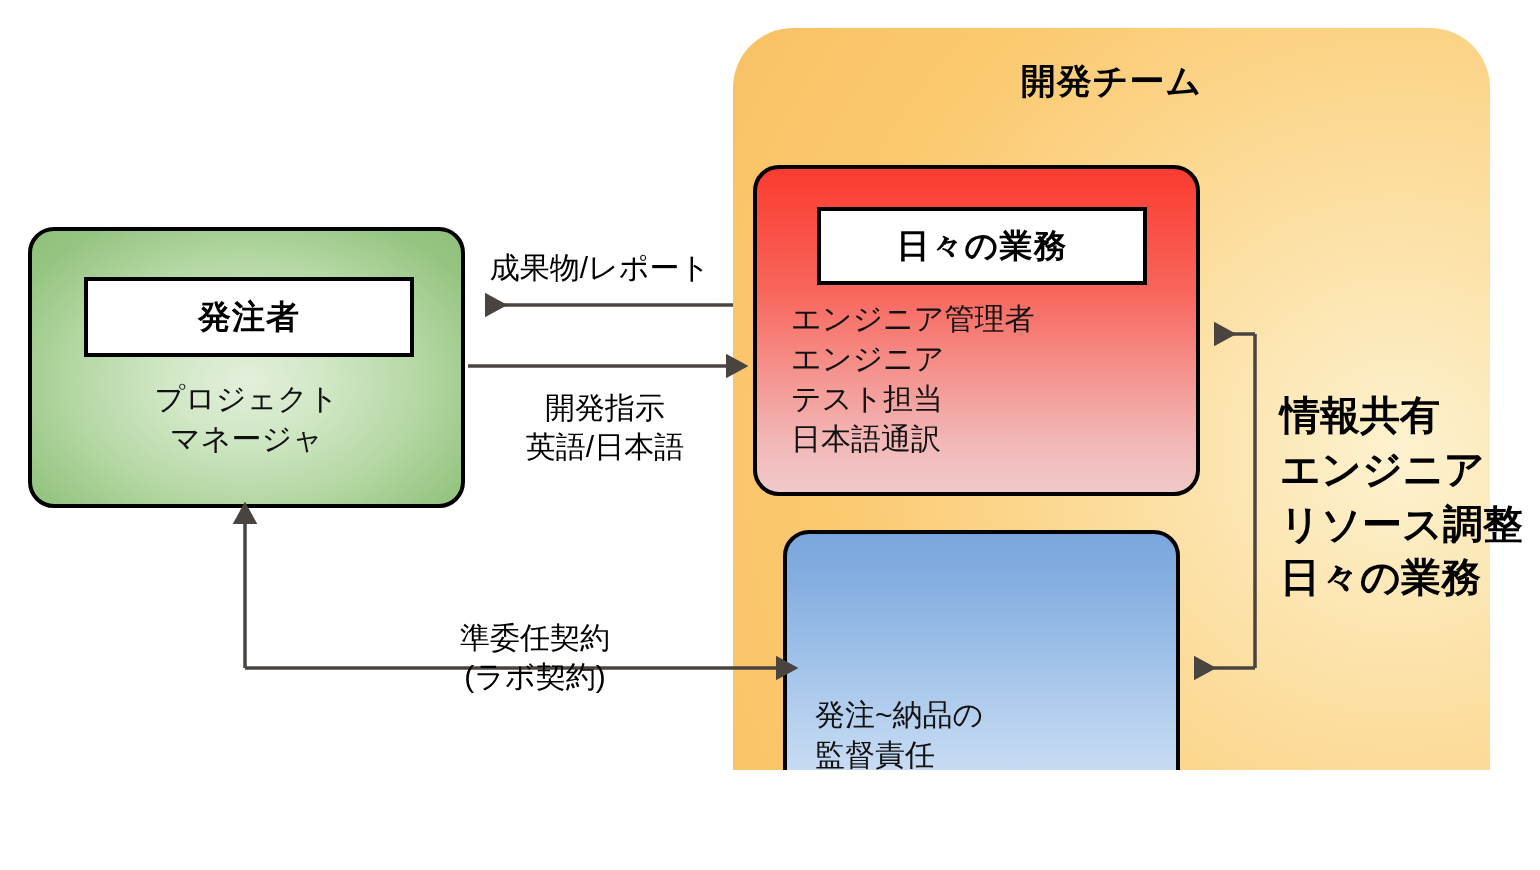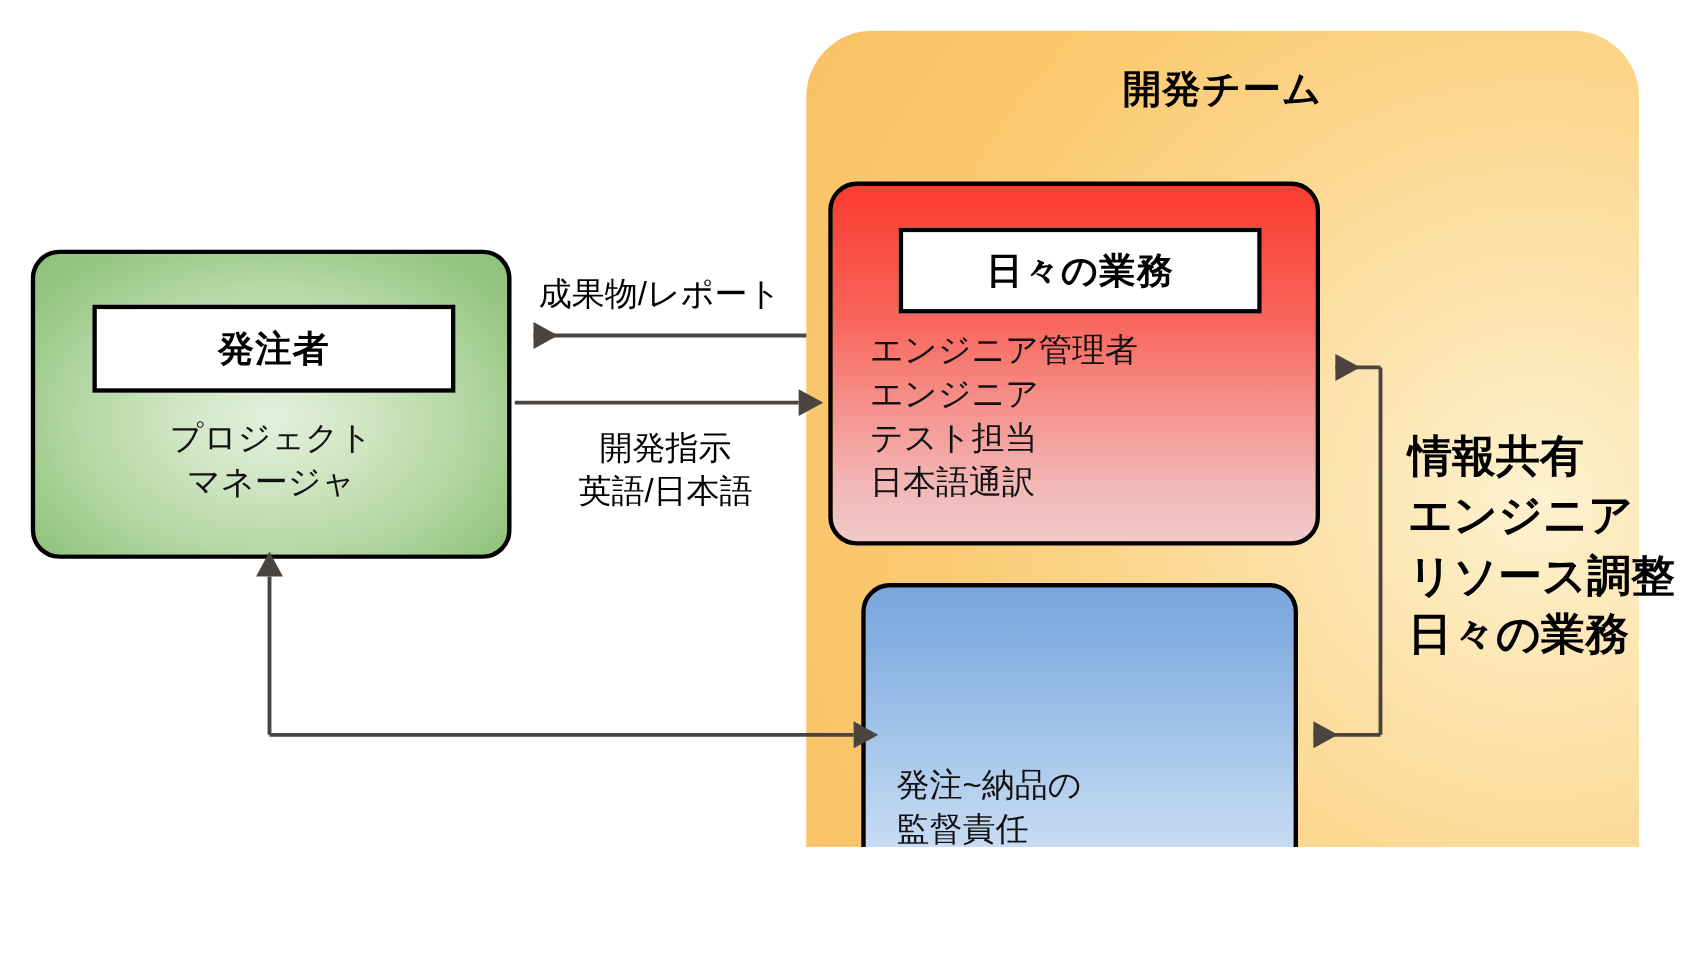--- a/index.html
+++ b/index.html
@@ -246,14 +246,16 @@
     <g>
       <path d="M1255,334 L1255,668" fill="none" stroke="#4a4440" stroke-width="3.5"></path>
       <path d="M1255,334 L1214,334" fill="none" stroke="#4a4440" stroke-width="3.5" marker-end="url(#ah-left)"></path>
       <path d="M1255,668 L1194,668" fill="none" stroke="#4a4440" stroke-width="3.5" marker-end="url(#ah-left)"></path>
     </g>
   </svg>
 
   <div class="edge-label" id="label-deliverable">成果物/レポート</div>
   <div class="edge-label" id="label-instruction">開発指示
 英語/日本語</div>
+  <div class="edge-label" id="label-contract">準委任契約
+(ラボ契約)</div>
 
 </div>
 
 </body></html>

